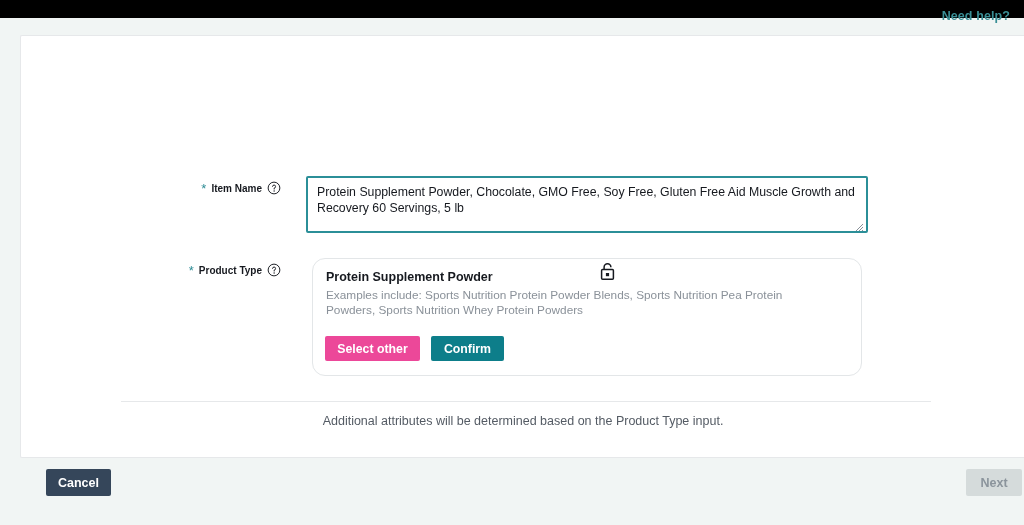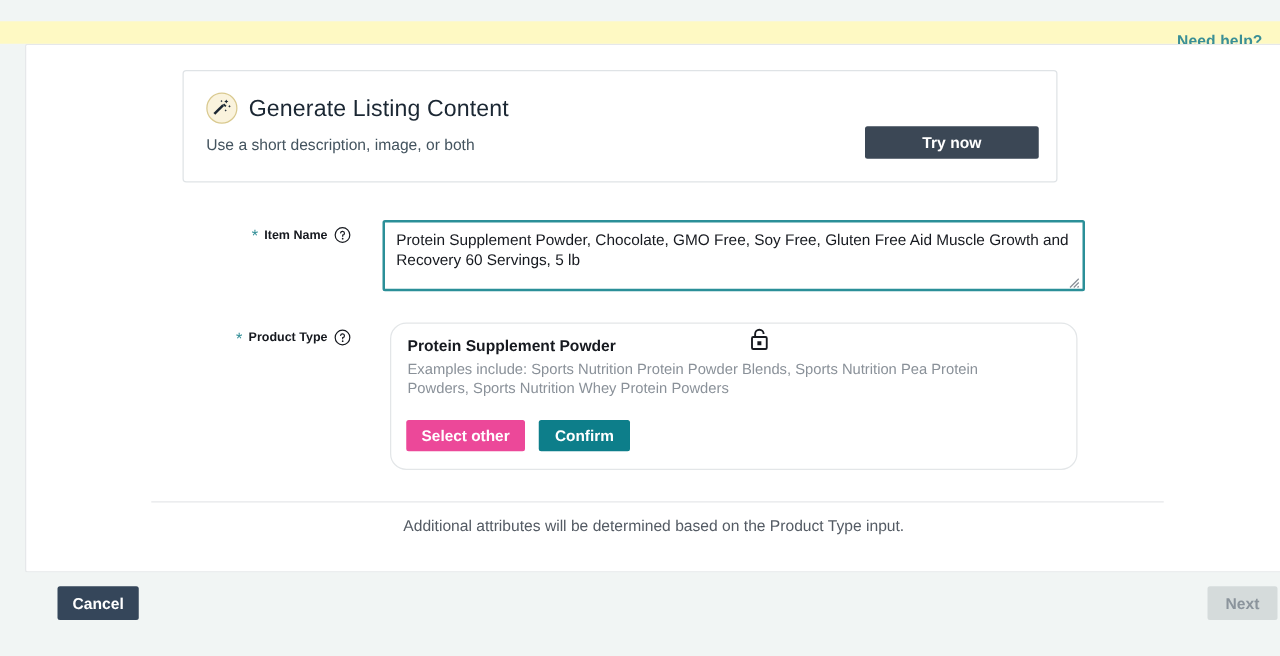--- a/index.html
+++ b/index.html
@@ -8,22 +8,21 @@
     width: 1024px; height: 525px;
     background: #f1f5f4;
     font-family: "Liberation Sans", sans-serif;
     -webkit-font-smoothing: antialiased;
   }
   #root { position: relative; width: 1024px; height: 525px; overflow: hidden; background:#f1f5f4; }
 
   
   .topbar {
     position: absolute; left: 0; top: 0; width: 1024px; height: 18px;
-    background: #fef9c3;
-    margin-top: 17px;
+    background: #000000;
   }
   .need-help {
     position: absolute; right: 14px; top: 9px;
     font-size: 12.5px; font-weight: bold; color: #3a8f96;
     text-decoration: none; cursor: pointer; letter-spacing: .1px;
   }
 
   
   .panel {
     position: absolute; left: 20px; top: 35px;
@@ -168,37 +167,20 @@
 <body>
 
 <div id="root">
 
   <div class="topbar">
     <a class="need-help" href="#">Need help?</a>
   </div>
 
   <div class="panel">
 
-    <div class="gen-card">
-      <div class="gen-head">
-        <span class="wand-badge">
-          <svg width="17" height="17" viewBox="0 0 24 24" aria-hidden="true">
-            <path d="M4.5 19.5 L14.5 9.5 L12.5 7.5 L2.5 17.5 Z" fill="#1b2733"></path>
-            <path d="M13.2 8.2 L15.8 10.8 L17.2 9.4 L14.6 6.8 Z" fill="#1b2733"></path>
-            <path d="M17 2.2 l.75 1.6 1.6 .75 -1.6 .75 -.75 1.6 -.75 -1.6 -1.6 -.75 1.6 -.75 Z" fill="#1b2733"></path>
-            <path d="M20.6 8.4 l.5 1.05 1.05 .5 -1.05 .5 -.5 1.05 -.5 -1.05 -1.05 -.5 1.05 -.5 Z" fill="#1b2733"></path>
-            <path d="M11.6 2.6 l.45 .95 .95 .45 -.95 .45 -.45 .95 -.45 -.95 -.95 -.45 .95 -.45 Z" fill="#1b2733"></path>
-            <path d="M16.3 13.2 l.45 .95 .95 .45 -.95 .45 -.45 .95 -.45 -.95 -.95 -.45 .95 -.45 Z" fill="#1b2733"></path>
-          </svg>
-        </span>
-        <span class="gen-title">Generate Listing Content</span>
-      </div>
-      <div class="gen-sub">Use a short description, image, or both</div>
-      <button class="try-now">Try now</button>
-    </div>
 
     <div class="row item-name-row">
       <div class="label-wrap item-name-label">
         <span class="req-star">*</span>
         <span class="field-label">Item Name</span>
         <span class="help-icon">
           <svg width="14" height="14" viewBox="0 0 16 16" aria-hidden="true">
             <circle cx="8" cy="8" r="6.7" fill="none" stroke="#16191f" stroke-width="1.1"></circle>
             <path d="M6.3 6.1 a1.75 1.75 0 1 1 1.9 2 v1.1" fill="none" stroke="#16191f" stroke-width="1.1" stroke-linecap="round"></path>
             <circle cx="8.15" cy="11.4" r=".78" fill="#16191f"></circle>

